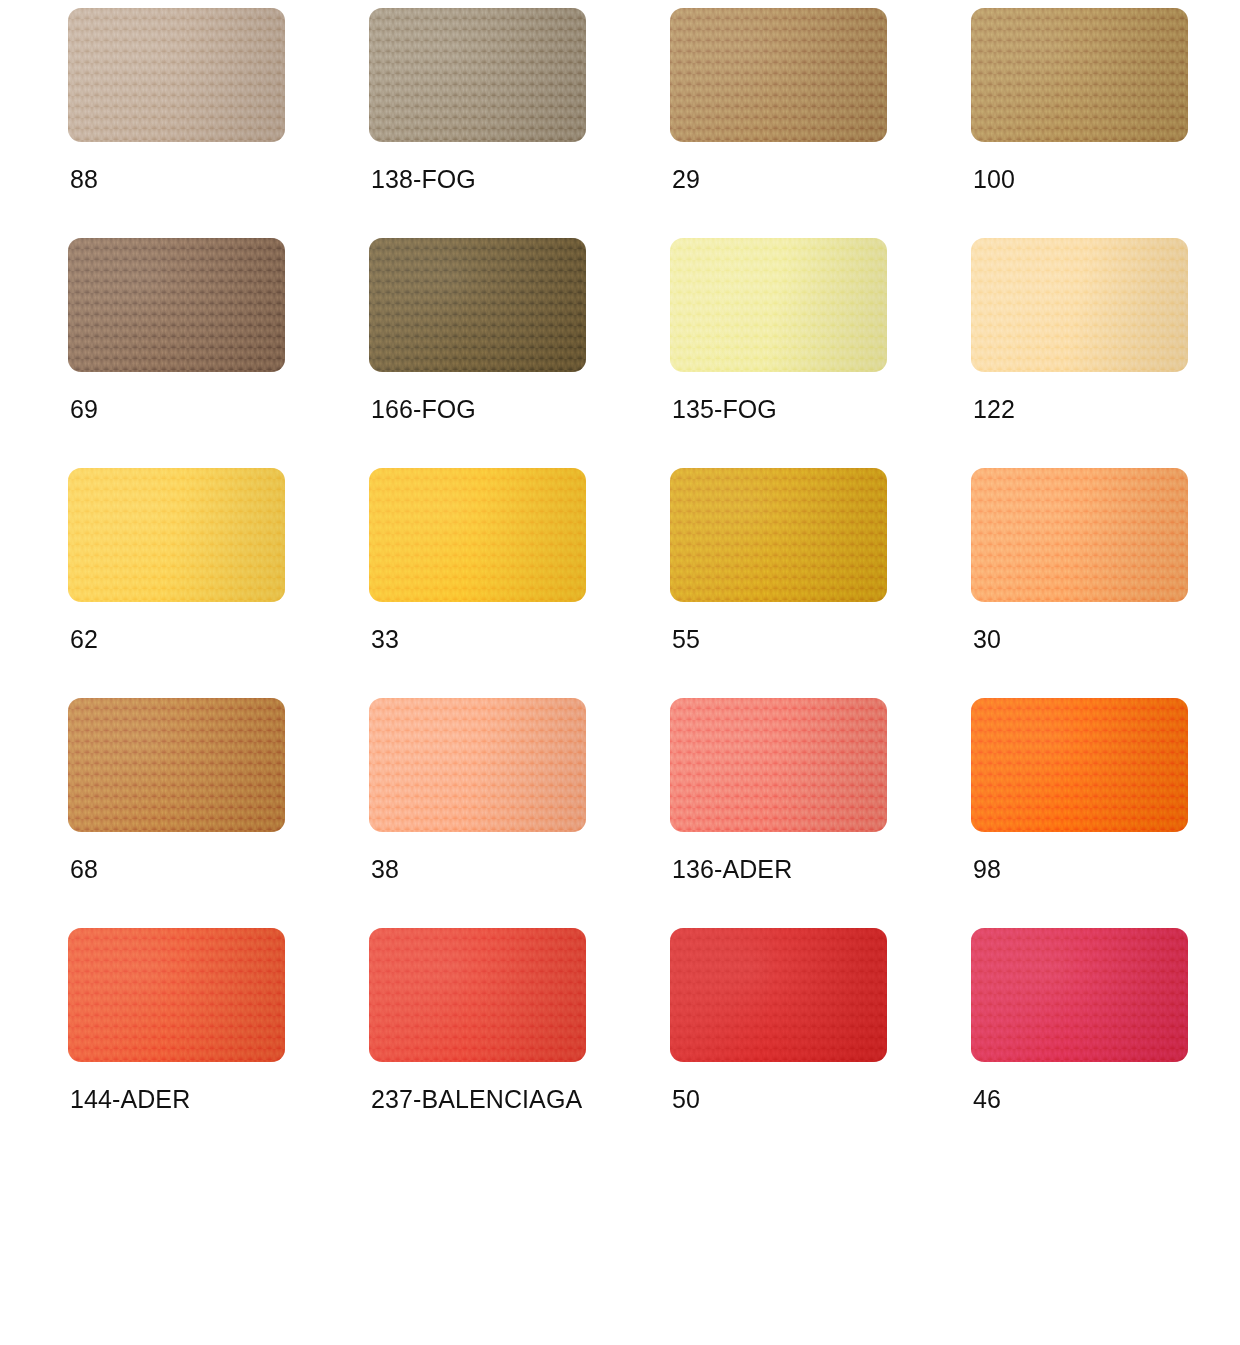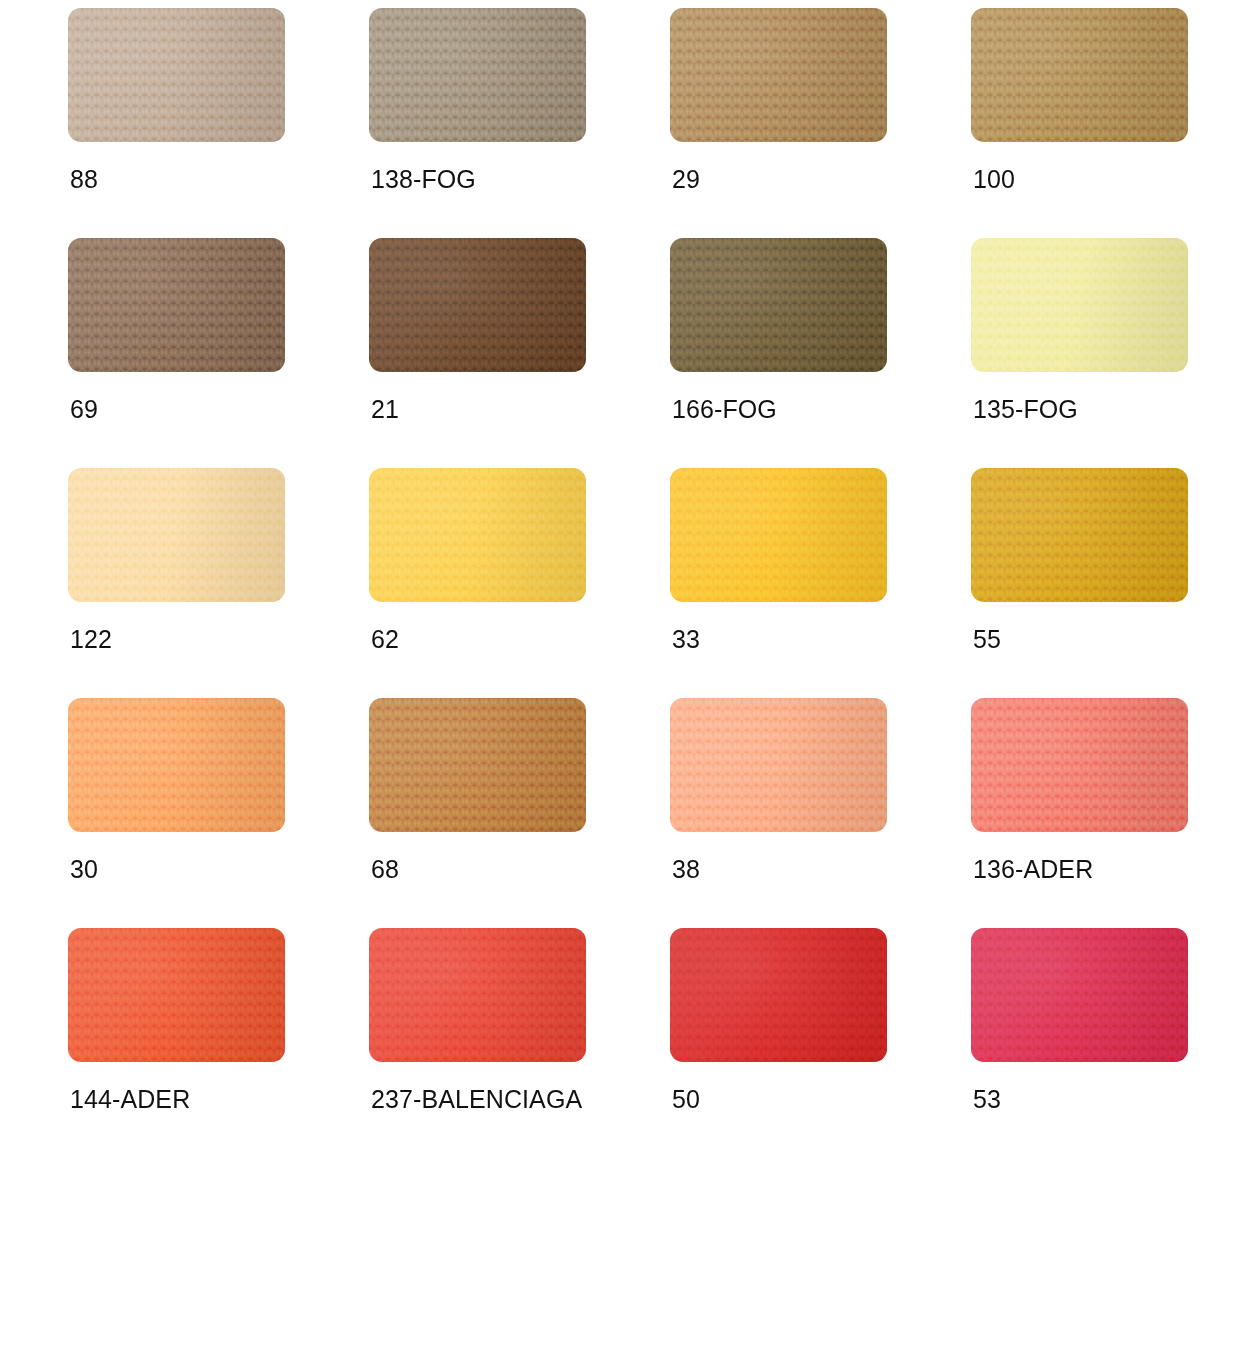--- a/index.html
+++ b/index.html
@@ -157,27 +157,20 @@
       <div class="swatch-label">100</div>
     </div>
     <div class="swatch-cell">
       <div class="swatch-chip" style="background-color: rgb(138, 107, 84);">
         <div class="knit-texture"></div>
         <div class="knit-shading"></div>
       </div>
       <div class="swatch-label">69</div>
     </div>
     <div class="swatch-cell">
-      <div class="swatch-chip" style="background-color: rgb(107, 69, 41);">
-        <div class="knit-texture"></div>
-        <div class="knit-shading"></div>
-      </div>
-      <div class="swatch-label">21</div>
-    </div>
-    <div class="swatch-cell">
       <div class="swatch-chip" style="background-color: rgb(111, 92, 54);">
         <div class="knit-texture"></div>
         <div class="knit-shading"></div>
       </div>
       <div class="swatch-label">166-FOG</div>
     </div>
     <div class="swatch-cell">
       <div class="swatch-chip" style="background-color: rgb(242, 237, 162);">
         <div class="knit-texture"></div>
         <div class="knit-shading"></div>
@@ -234,20 +227,27 @@
       <div class="swatch-label">38</div>
     </div>
     <div class="swatch-cell">
       <div class="swatch-chip" style="background-color: rgb(244, 122, 107);">
         <div class="knit-texture"></div>
         <div class="knit-shading"></div>
       </div>
       <div class="swatch-label">136-ADER</div>
     </div>
     <div class="swatch-cell">
+      <div class="swatch-chip" style="background-color: rgb(253, 106, 9);">
+        <div class="knit-texture"></div>
+        <div class="knit-shading"></div>
+      </div>
+      <div class="swatch-label">98</div>
+    </div>
+    <div class="swatch-cell">
       <div class="swatch-chip" style="background-color: rgb(239, 86, 48);">
         <div class="knit-texture"></div>
         <div class="knit-shading"></div>
       </div>
       <div class="swatch-label">144-ADER</div>
     </div>
     <div class="swatch-cell">
       <div class="swatch-chip" style="background-color: rgb(234, 69, 53);">
         <div class="knit-texture"></div>
         <div class="knit-shading"></div>
@@ -259,15 +259,15 @@
         <div class="knit-texture"></div>
         <div class="knit-shading"></div>
       </div>
       <div class="swatch-label">50</div>
     </div>
     <div class="swatch-cell">
       <div class="swatch-chip" style="background-color: rgb(221, 43, 78);">
         <div class="knit-texture"></div>
         <div class="knit-shading"></div>
       </div>
-      <div class="swatch-label">53</div>
+      <div class="swatch-label">46</div>
     </div>
   </div>
 
 </body></html>

